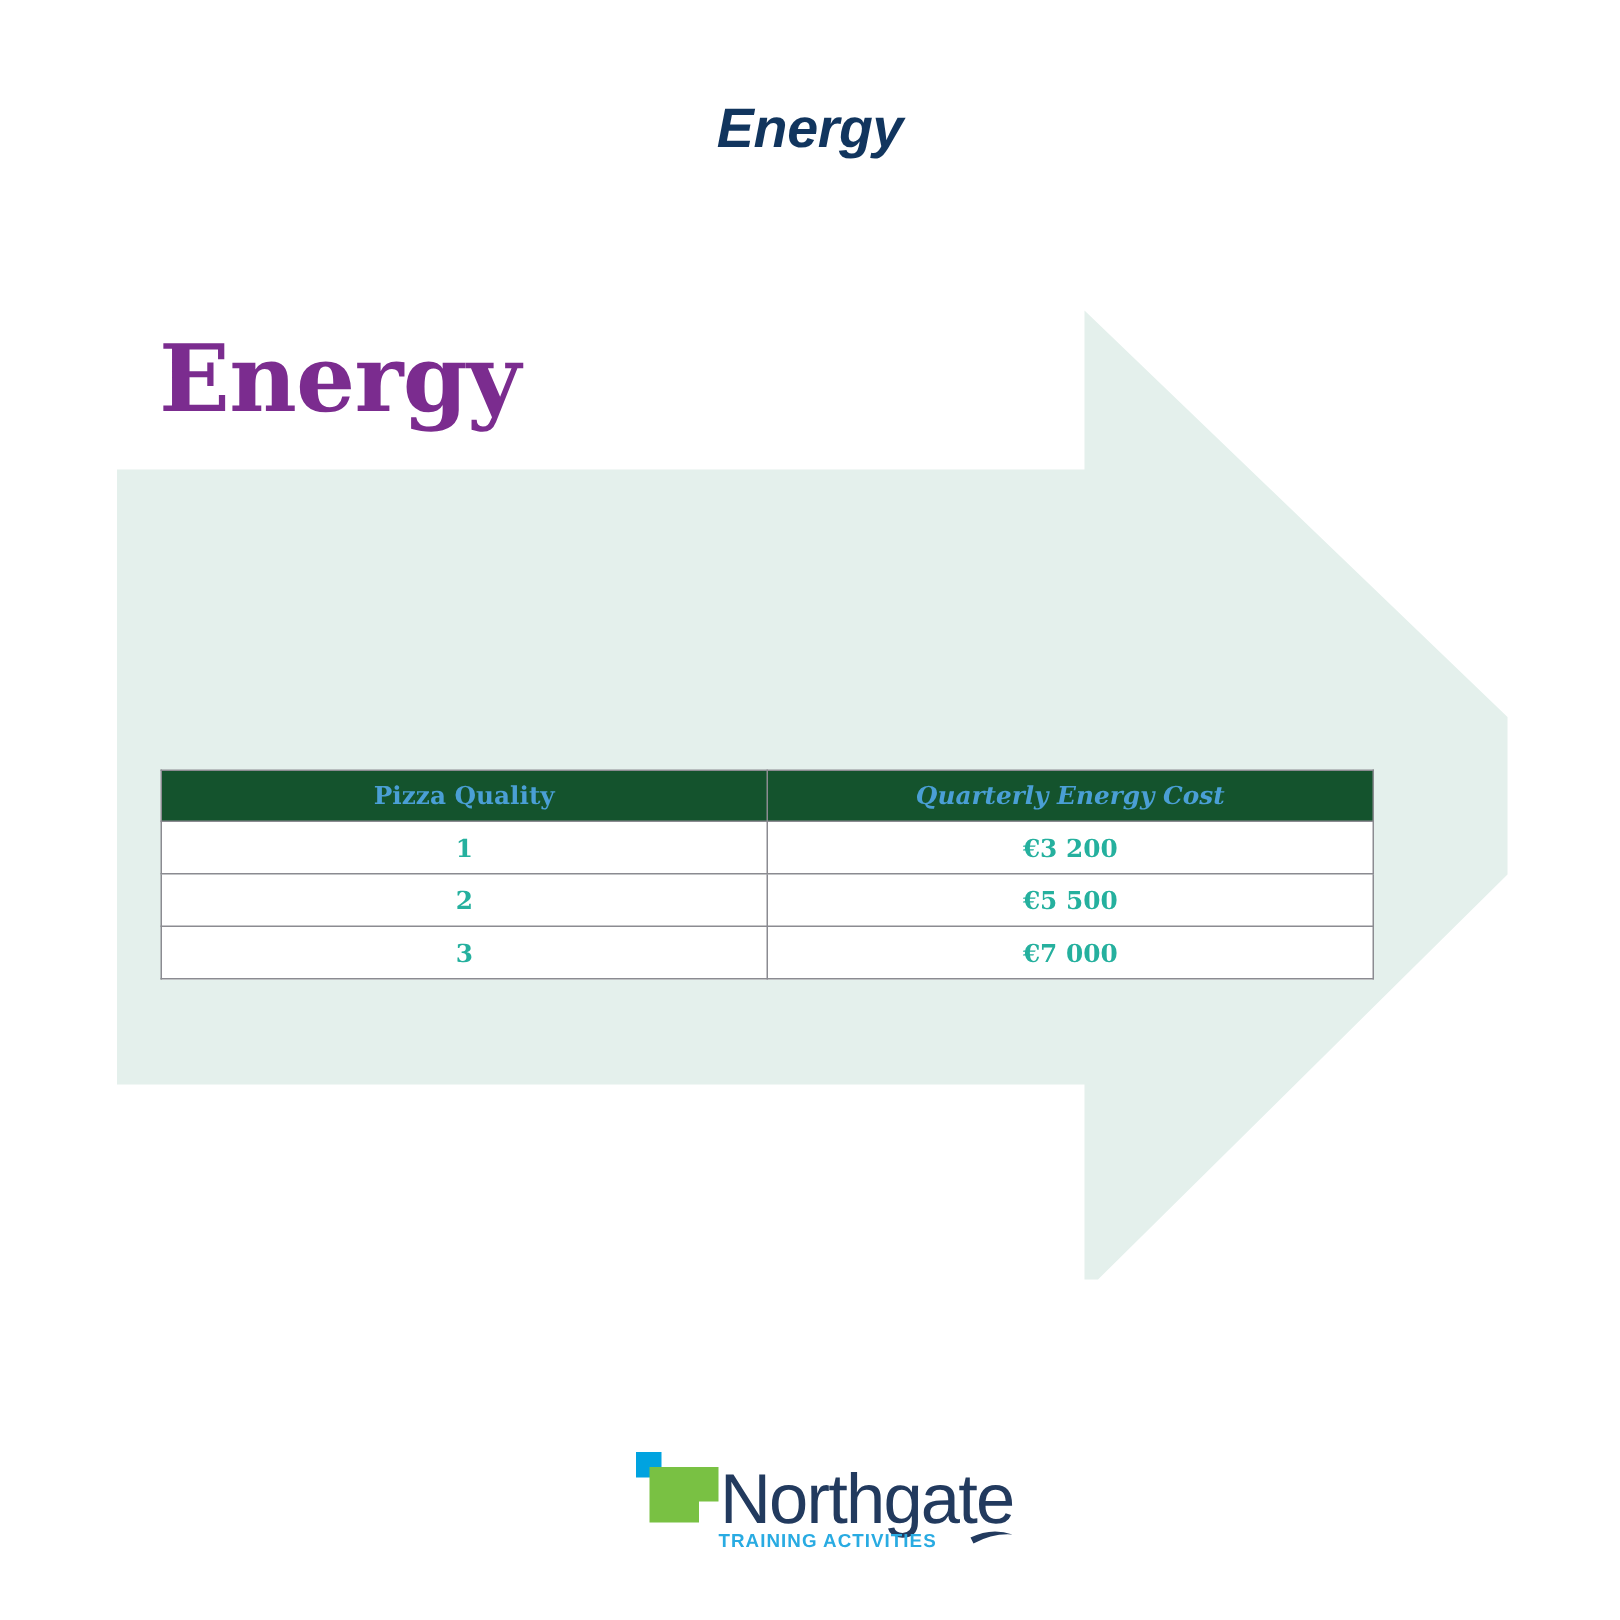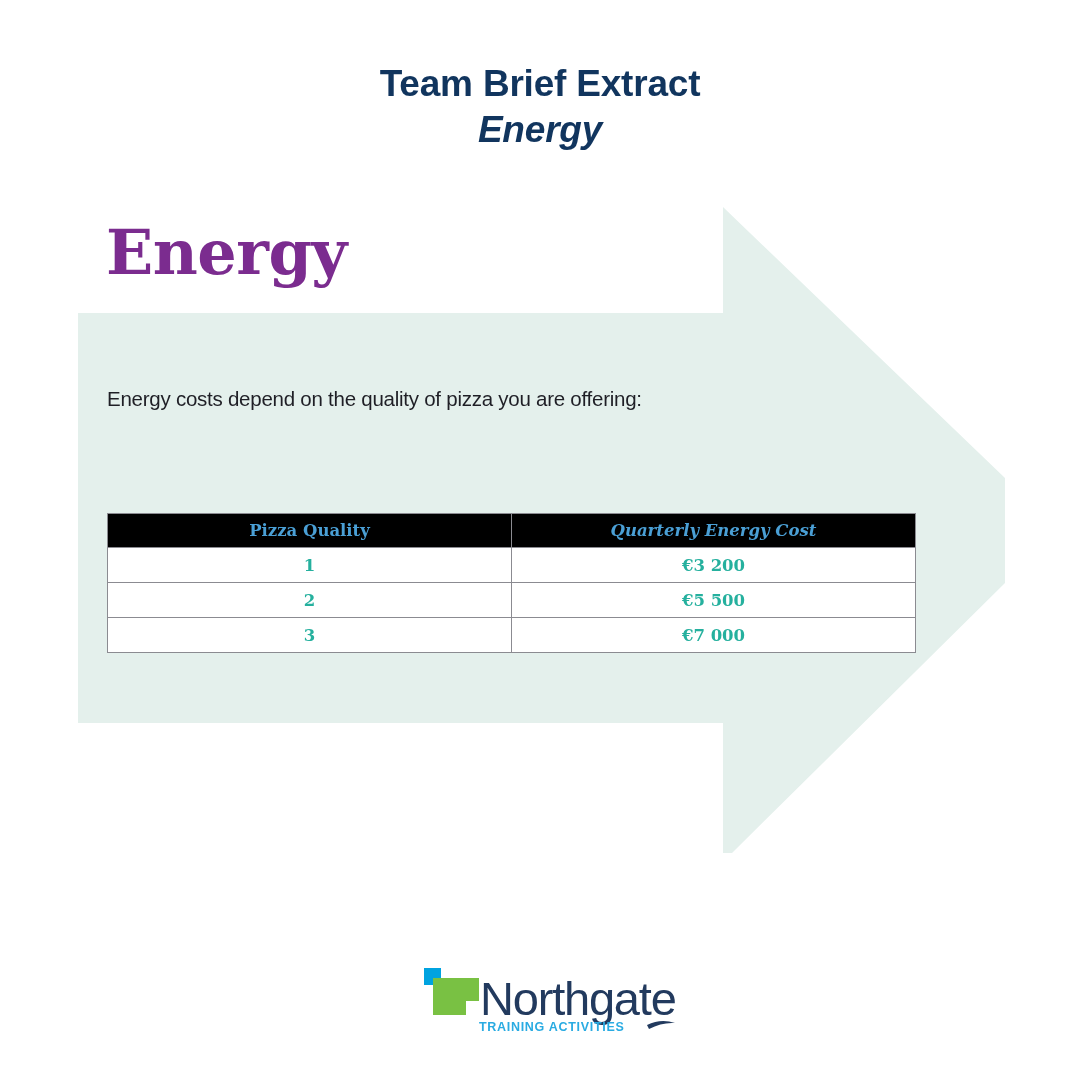--- a/index.html
+++ b/index.html
@@ -93,21 +93,21 @@
     table-layout: fixed;
   }
   .cost-table th,
   .cost-table td {
     border: 1.5px solid #8b8b91;
     text-align: center;
     font-family: "DejaVu Serif", "Liberation Serif", serif;
     font-weight: bold;
   }
   .cost-table th {
-    background: #000000;
+    background: #14532d;
     color: #4a9fd5;
     font-size: 16.5px;
     height: 33px;
     padding: 0;
   }
   .cost-table td {
     background: #ffffff;
     color: #25b09e;
     font-size: 16.5px;
     height: 34px;
@@ -129,28 +129,26 @@
 </head>
 <body>
 
 <div class="arrow-wrap">
   <svg class="arrow-svg" width="1080" height="1080" viewBox="0 0 1080 1080">
     <polygon fill="#e4f0ec" points="78,313 723,313 723,207 1005,478 1005,583 732,853 723,853 723,723 78,723"></polygon>
   </svg>
 </div>
 
 <div class="title-block">
-  <div class="title-line1">Team Brief Extract</div>
   <div class="title-line2">Energy</div>
 </div>
 
 <div class="purple-heading">Energy</div>
 
 <div class="body-text">
-  <p class="para">Energy costs depend on the quality of pizza you are offering:</p>
 </div>
 
 <table class="cost-table">
   <thead>
     <tr>
       <th class="col-quality">Pizza Quality</th>
       <th class="col-cost">Quarterly Energy Cost</th>
     </tr>
   </thead>
   <tbody>

